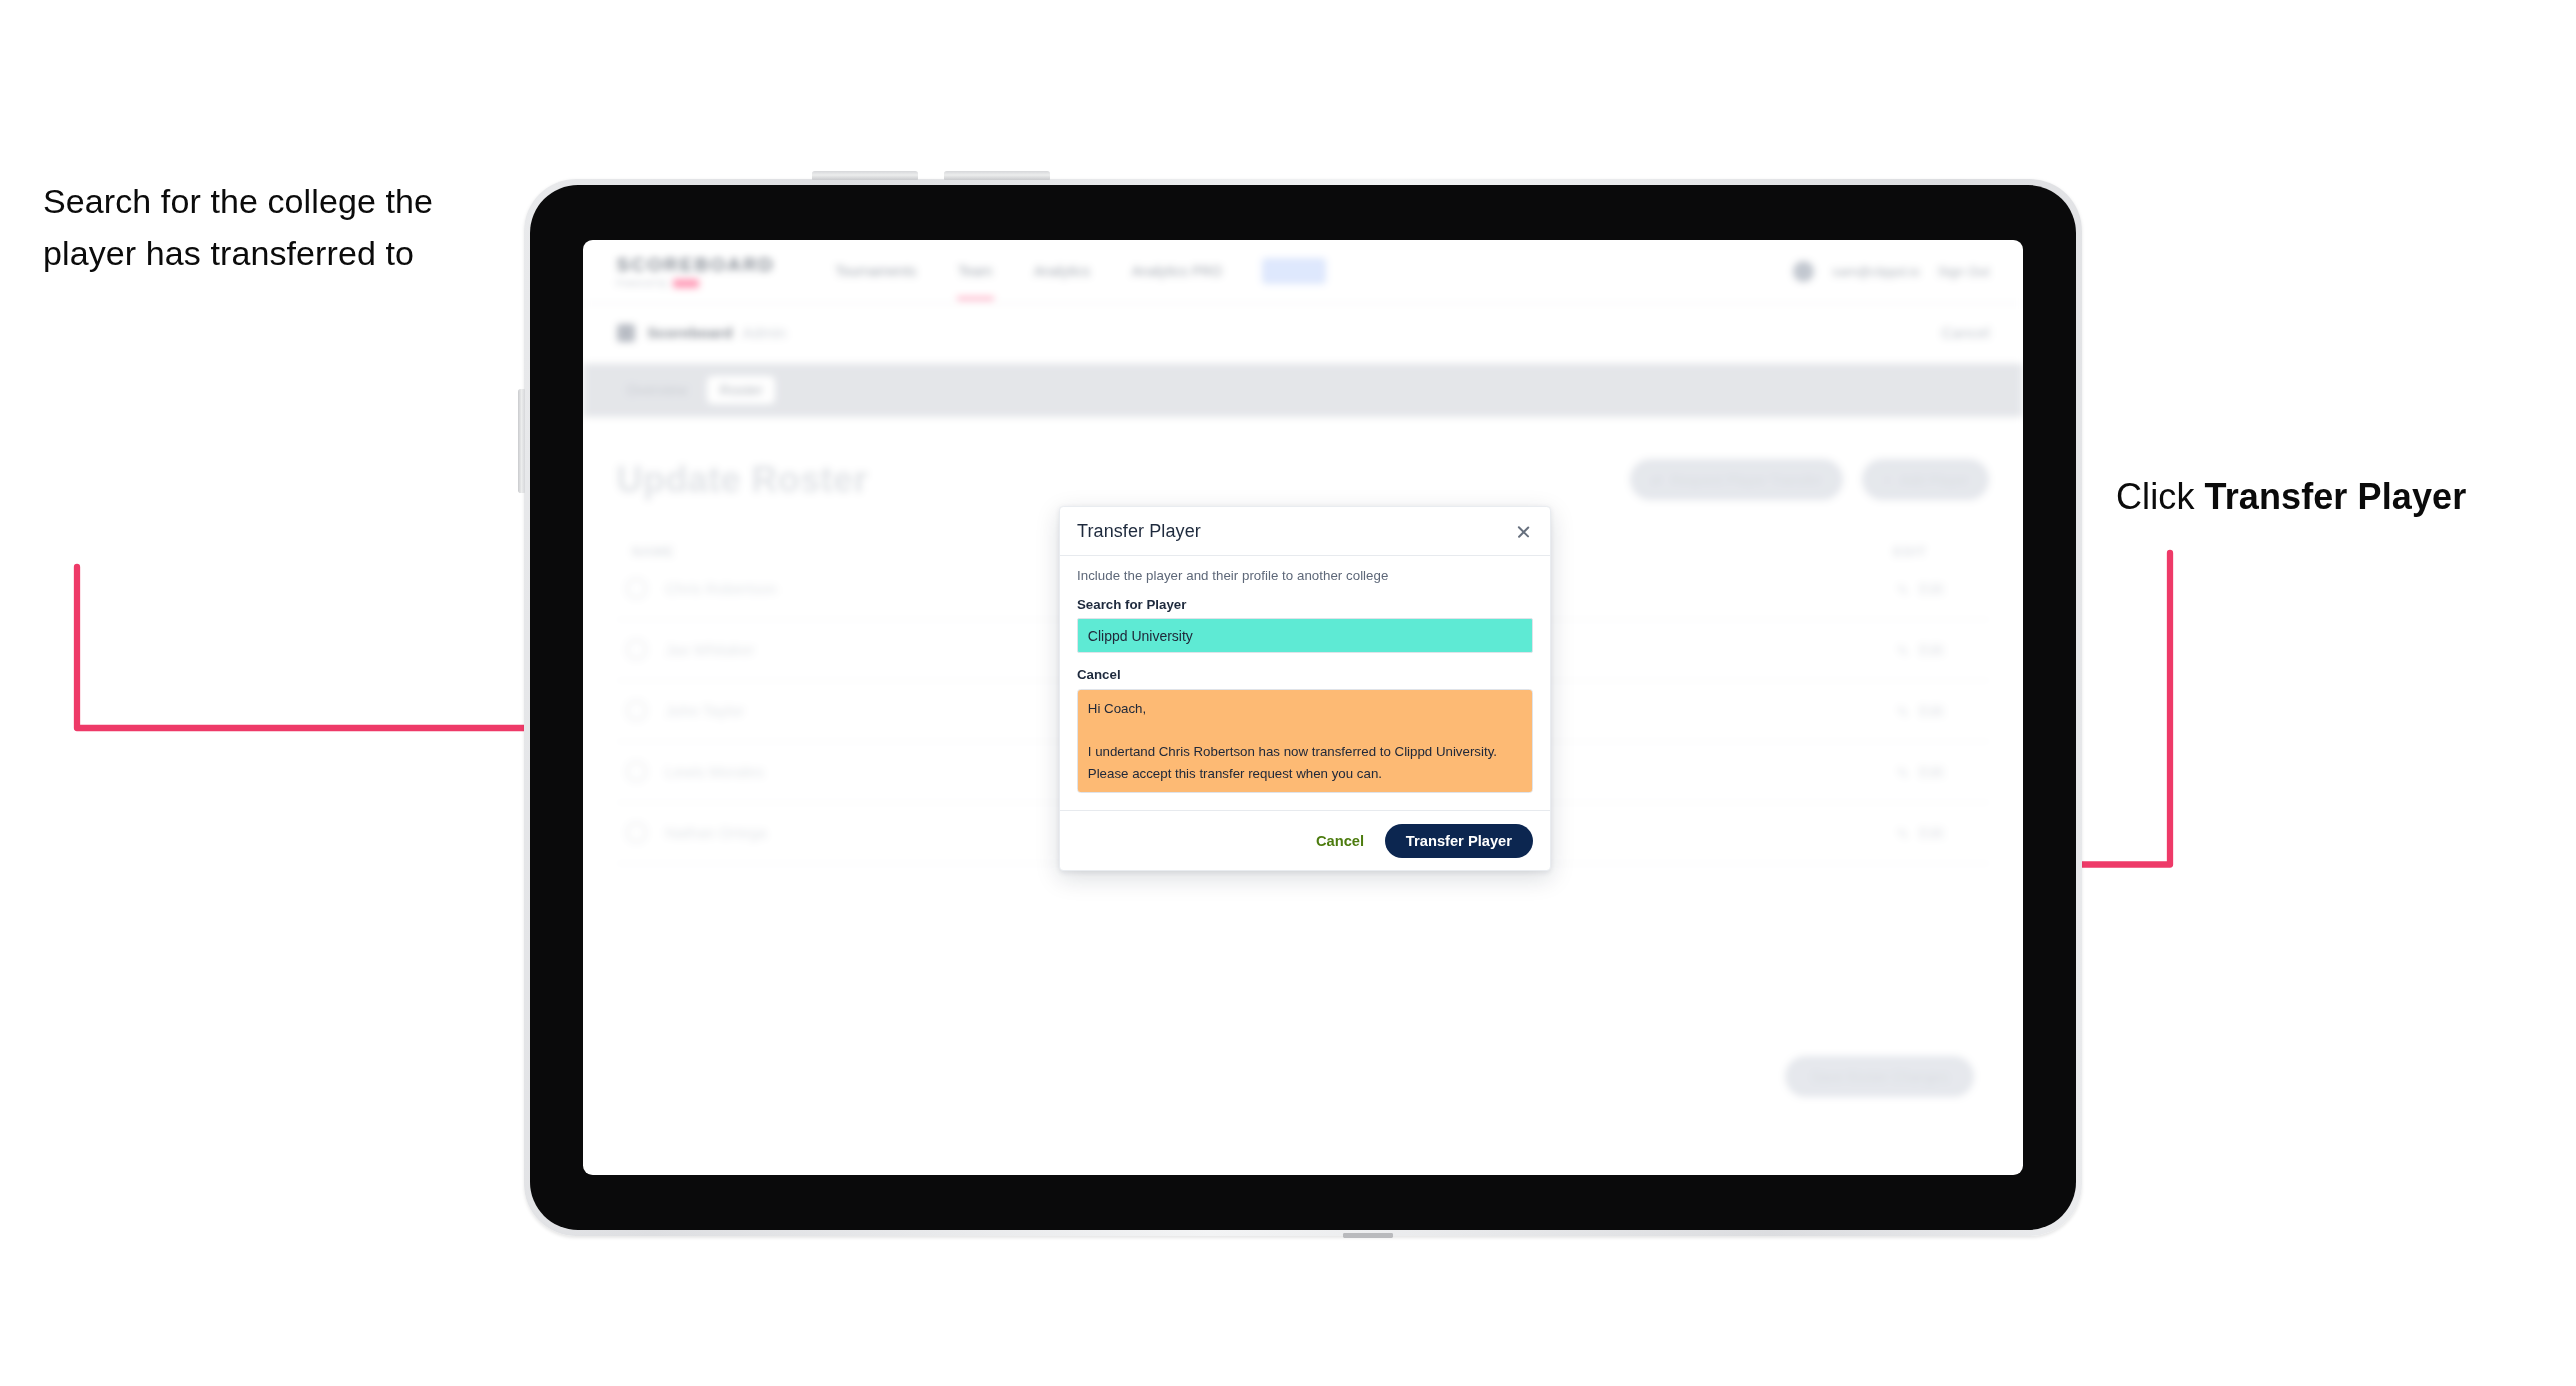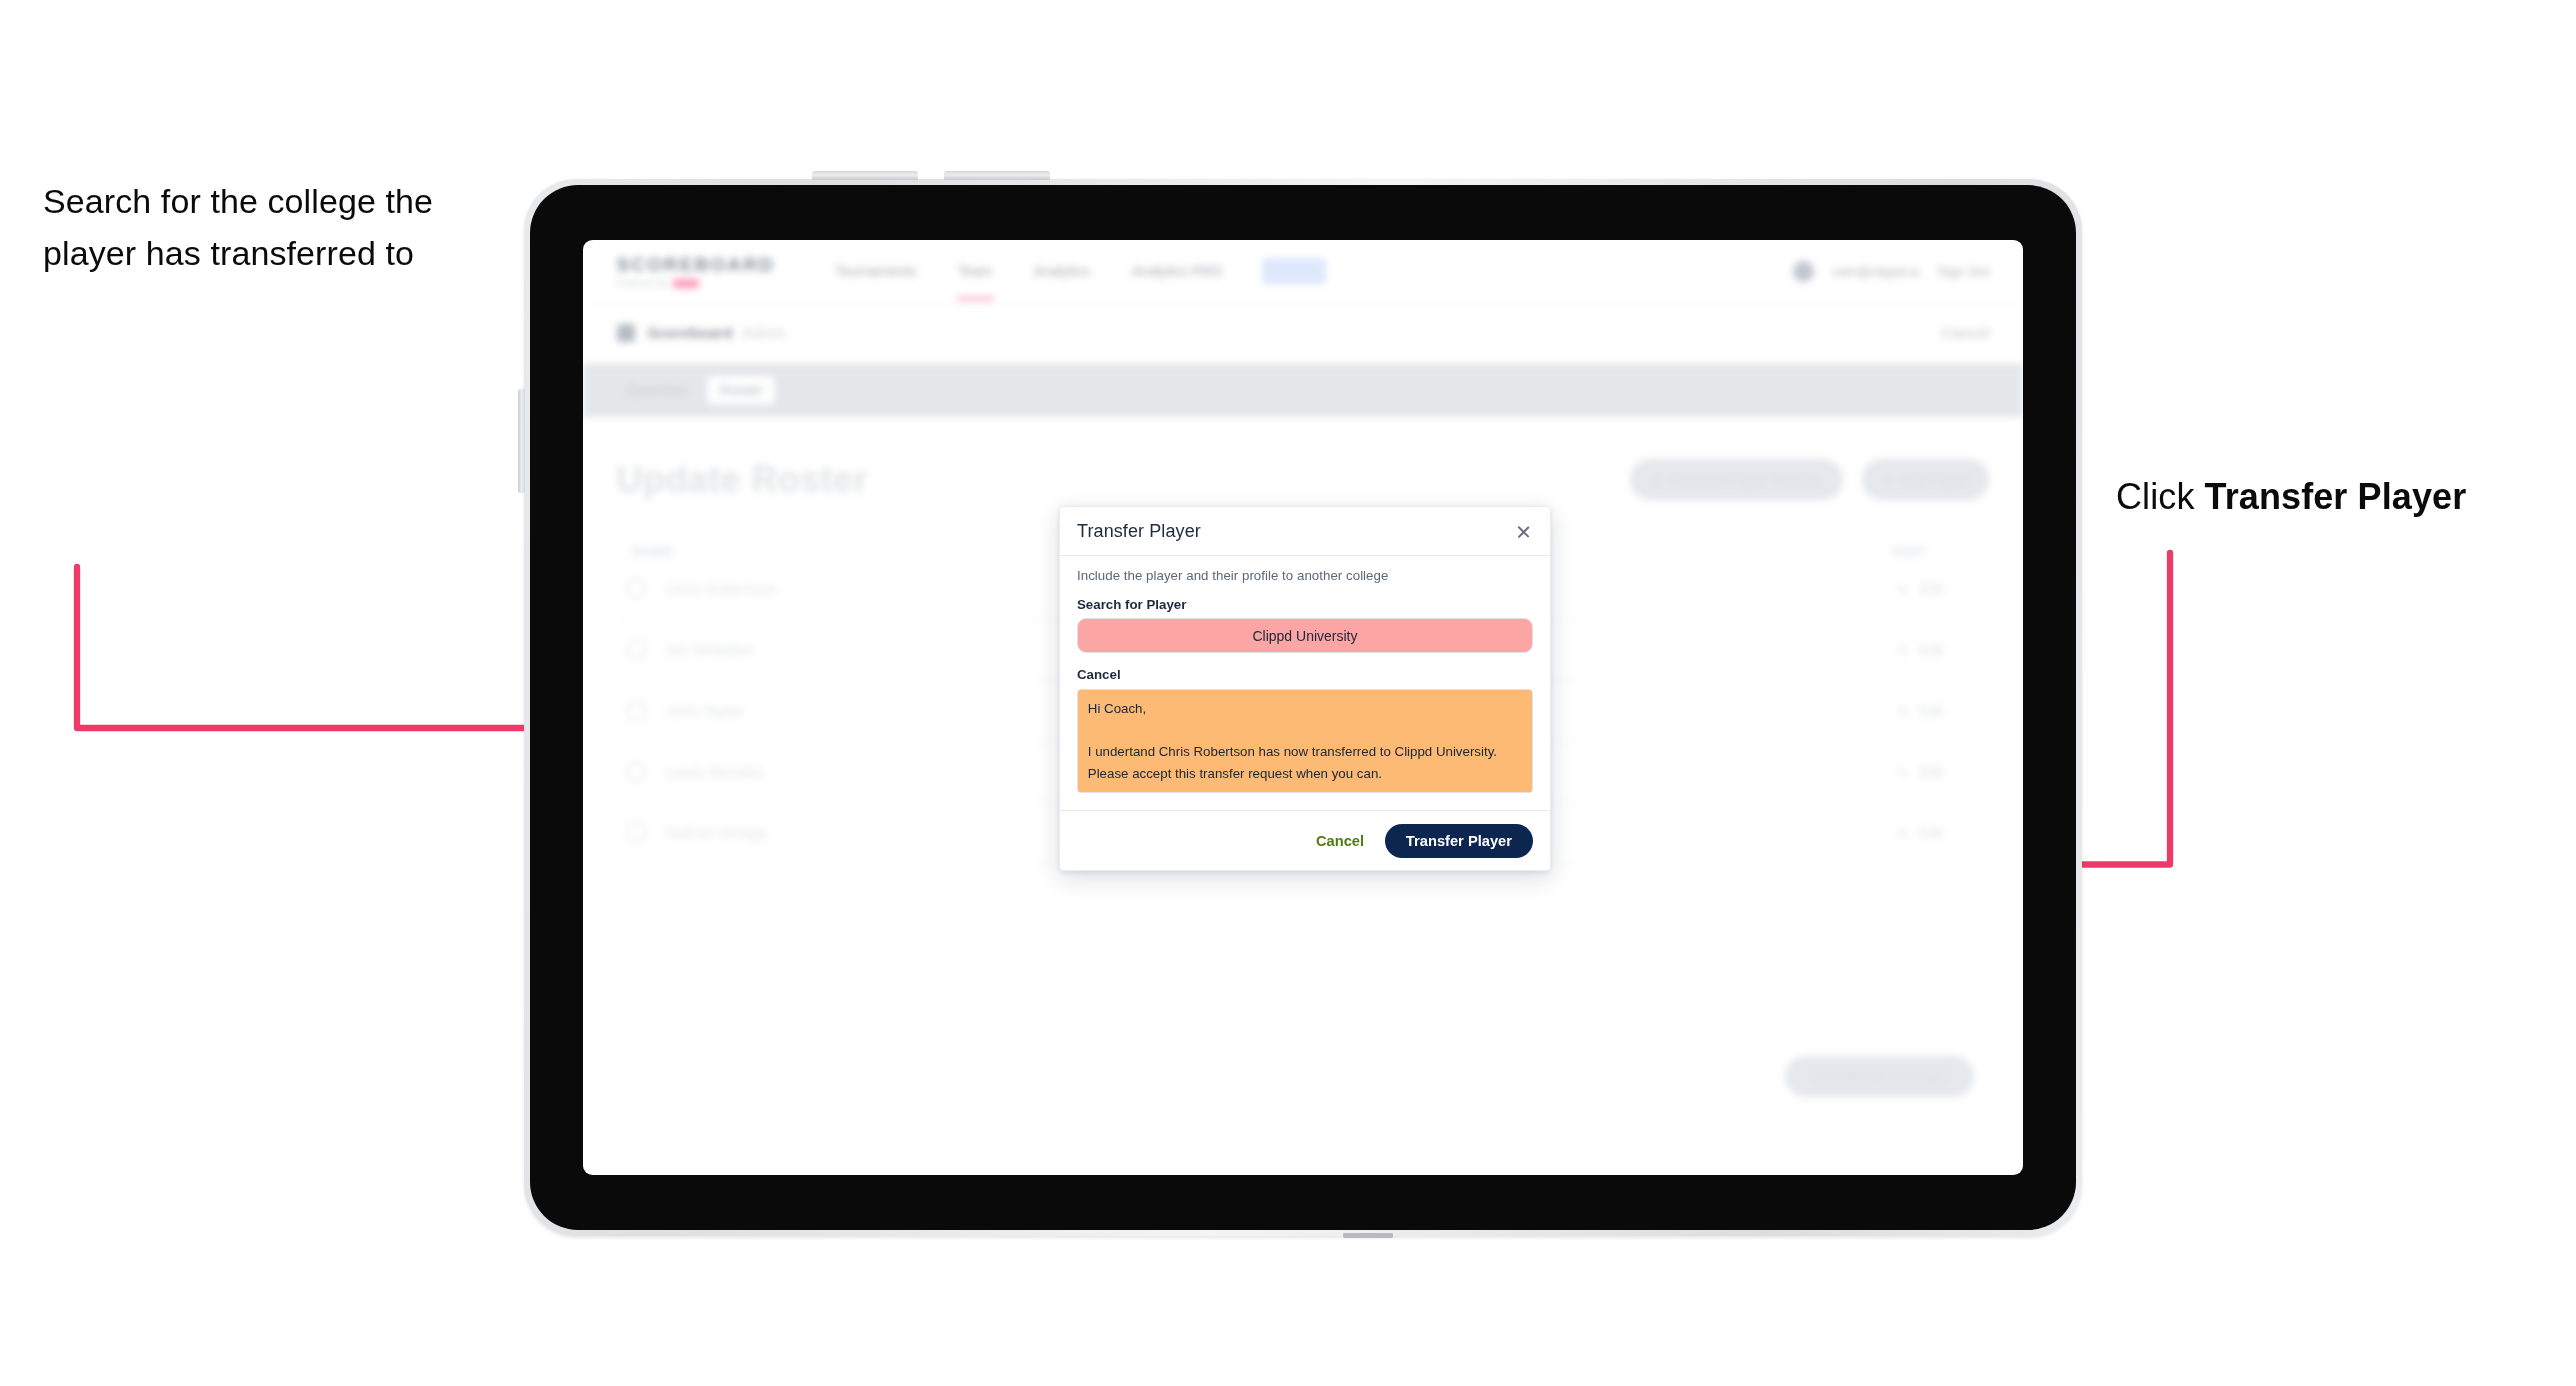--- a/index.html
+++ b/index.html
@@ -239,24 +239,24 @@
 
   .modal-body { padding: 12.6px 17px 15.4px 17px; }
   .modal-desc {
     font-size: 13.3px; color: #5d6778; margin-bottom: 14px; letter-spacing: 0.03px;
   }
   .field-label {
     font-size: 13.3px; color: #1e2a3d; font-weight: 700; margin-bottom: 6.3px;
   }
   .text-input {
     width: 100%; box-sizing: border-box;
-    border: 0.7px solid #dfe3e9; border-radius: 9px;
+    border: 0.7px solid #dfe3e9; border-radius: 2px;
     padding: 8.4px 9.8px; font-size: 14px; color: #20293a;
     font-family: "Liberation Sans", sans-serif;
-    background: #fca5a5; outline: none; text-align: center;
+    background: #5eead4; outline: none;
   }
   .field-gap { height: 14px; }
   .text-area {
     width: 100%; box-sizing: border-box;
     border: 0.7px solid #dfe3e9; border-radius: 3.5px;
     padding: 8.4px 9.8px; font-size: 13.3px; color: #20293a;
     line-height: 1.62; height: 104px; resize: none;
     font-family: "Liberation Sans", sans-serif;
     background: #fdba74; outline: none;
   }

